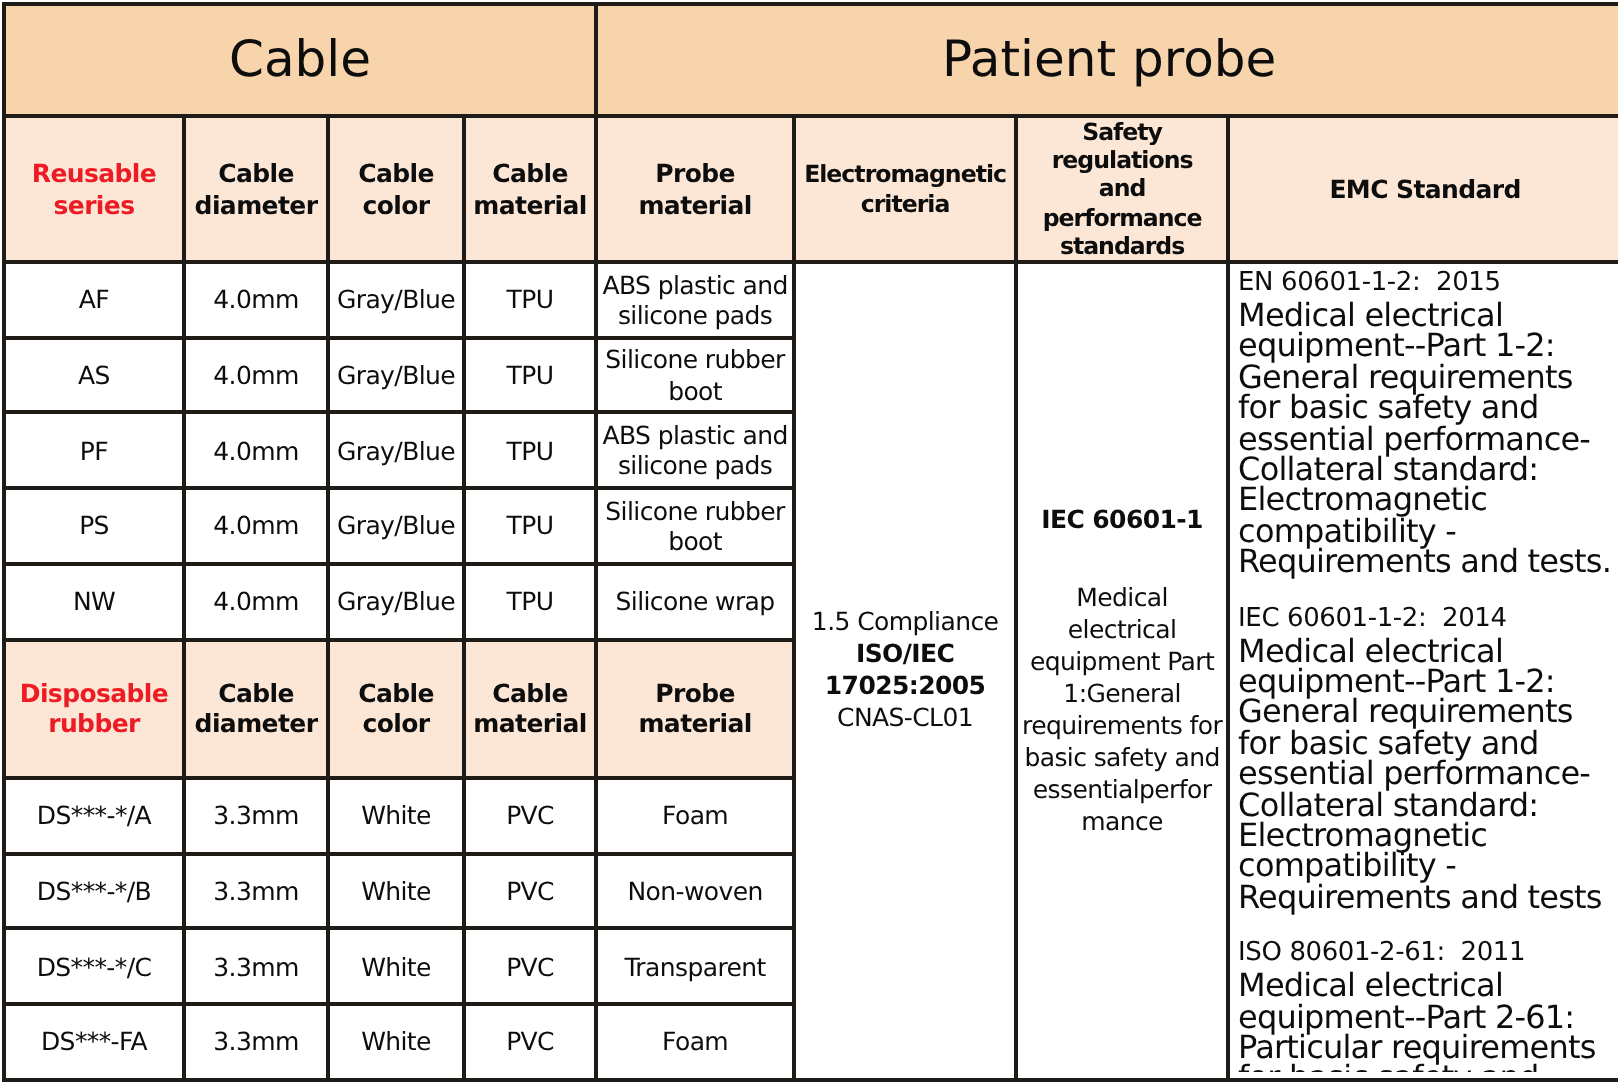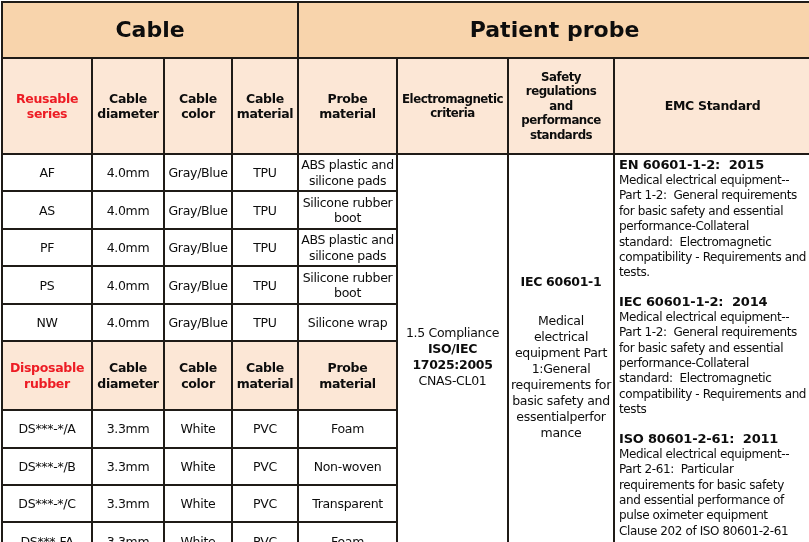--- a/index.html
+++ b/index.html
@@ -24,58 +24,58 @@
     padding: 0 2px;
     font-size: 12.5px;
     letter-spacing: -0.3px;
     line-height: 1.22;
     background: #ffffff;
     overflow: hidden;
   }
   tr.sec-row td {
     height: 56px;
     background: var(--section-header-bg, #f8d4ac);
-    font-size: 22px;
-    font-weight: bold;
+    font-size: 25px;
+    font-weight: normal;
     letter-spacing: 0;
   }
   tr.head-row td { height: 68px; }
   tr.data-row td { height: 36px; }
   tr.disp-head-row td { height: 66px; }
   td.colhead {
     background: var(--column-header-bg, #fce7d6);
     font-weight: bold;
   }
   td.squeeze {
     font-size: 11.8px;
     letter-spacing: -0.5px;
-    padding: 16px;
+    padding: 4px;
   }
   .hw {
     height: 62px;
     display: flex; flex-direction: column;
     align-items: center; justify-content: center;
   }
   .red { color: var(--series-red, #ed1c24); }
   td.series { font-weight: normal; }
   .b { font-weight: bold; }
   td.bio-cell div, td.safety-cell div { line-height: 16px; text-align: center; }
   td.safety-cell .safety-body { overflow-wrap: break-word; word-wrap: break-word; margin-top: 23px; }
   td.emc-cell {
     vertical-align: top;
     text-align: left;
     padding: 2px 3px 0 4px;
   }
   .emc-wrap { height: 402px; overflow: hidden; }
   .emc-title {
-    font-size: 13px; font-weight: bold;
+    font-size: 13px; font-weight: normal;
     letter-spacing: -0.2px; line-height: 16px;
   }
   .emc-body, .emc-footer {
-    font-size: 12px; letter-spacing: -0.4px; line-height: 15.4px;
+    font-size: 16px; letter-spacing: -0.4px; line-height: 15.4px;
   }
   .emc-para { margin: 0 0 13px 0; }
   .emc-para:last-child { margin-bottom: 16px; }
 </style>
 </head>
 <body>
 
 <table class="spec">
   <colgroup>
     <col style="width:90px">

